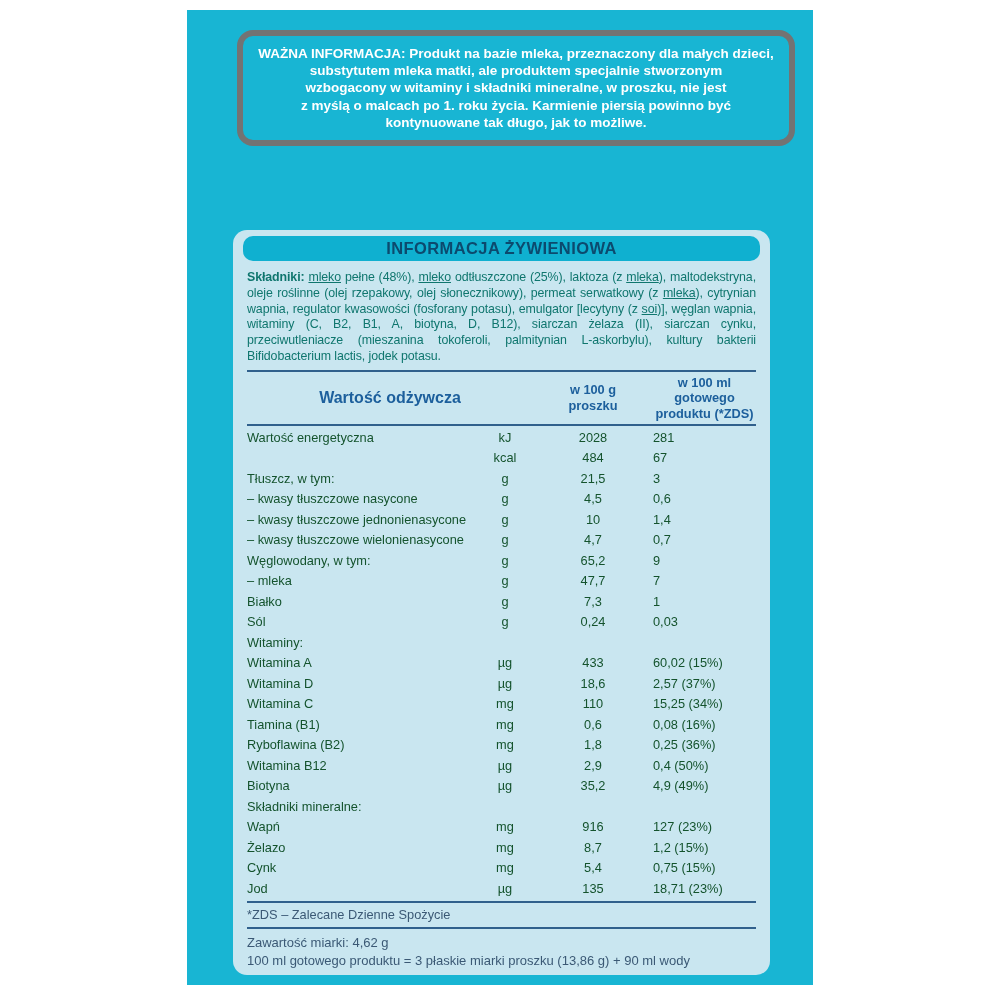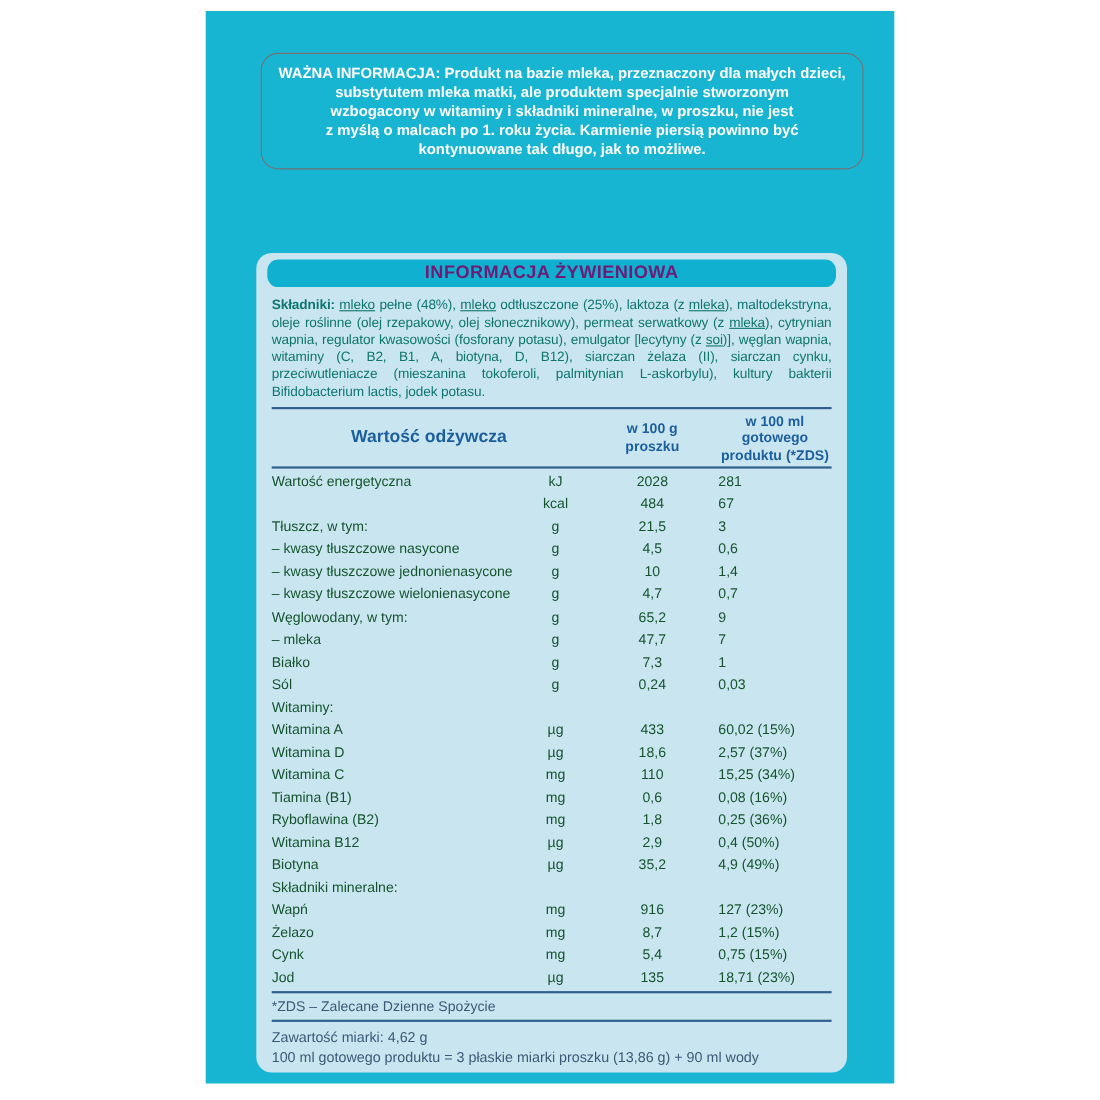--- a/index.html
+++ b/index.html
@@ -1,25 +1,25 @@
 <!DOCTYPE html>
 <html><head>
 <meta charset="utf-8">
 <style>
   html,body{margin:0;padding:0;background:#ffffff;}
   .page{position:relative;width:1000px;height:1000px;background:#ffffff;overflow:hidden;
         font-family:"Liberation Sans",sans-serif;}
   .package{position:absolute;left:187px;top:10px;width:626px;height:975px;background:#18b5d3;}
-  .warning-box{position:absolute;left:50px;top:38px;width:522px;border:1px solid #737373;
+  .warning-box{position:absolute;left:50px;top:20px;width:522px;border:6px solid #737373;
         border-radius:16px;padding:9px 12px;background:#18b5d3;}
   .warning-text div{color:#ffffff;font-weight:bold;font-size:13.5px;line-height:17.2px;text-align:center;}
   .panel{position:absolute;left:46px;top:220px;width:537px;height:745px;background:#c9e6f0;
         border-radius:14px;box-sizing:border-box;padding:6px 14px 0;overflow:hidden;}
   .panel-header{height:25px;margin:0 -4px;background:#0fb0d0;border-radius:10px;text-align:center;
-        color:#701a75;font-weight:bold;font-size:16.5px;line-height:25px;letter-spacing:0.4px;}
+        color:#0c4a6e;font-weight:bold;font-size:16.5px;line-height:25px;letter-spacing:0.4px;}
   .ingredients{margin:9px 0 5px;font-size:12.4px;line-height:15.8px;letter-spacing:-0.1px;
         color:#0f766e;text-align:justify;}
   .ingredients .b{font-weight:bold;}
   .ingredients .u{text-decoration:underline;}
   .rule{border-top:2px solid #30608c;height:0;}
   .thead{display:grid;grid-template-columns:230px 56px 120px 1fr;align-items:center;
         min-height:48px;padding:2px 0;}
   .th-title{grid-column:1/3;font-size:16px;font-weight:bold;color:#1c5f9c;text-align:center;}
   .th-col{font-size:12.8px;font-weight:bold;color:#1c5f9c;text-align:center;line-height:15.5px;}
   .tbody{padding:2px 0;}

